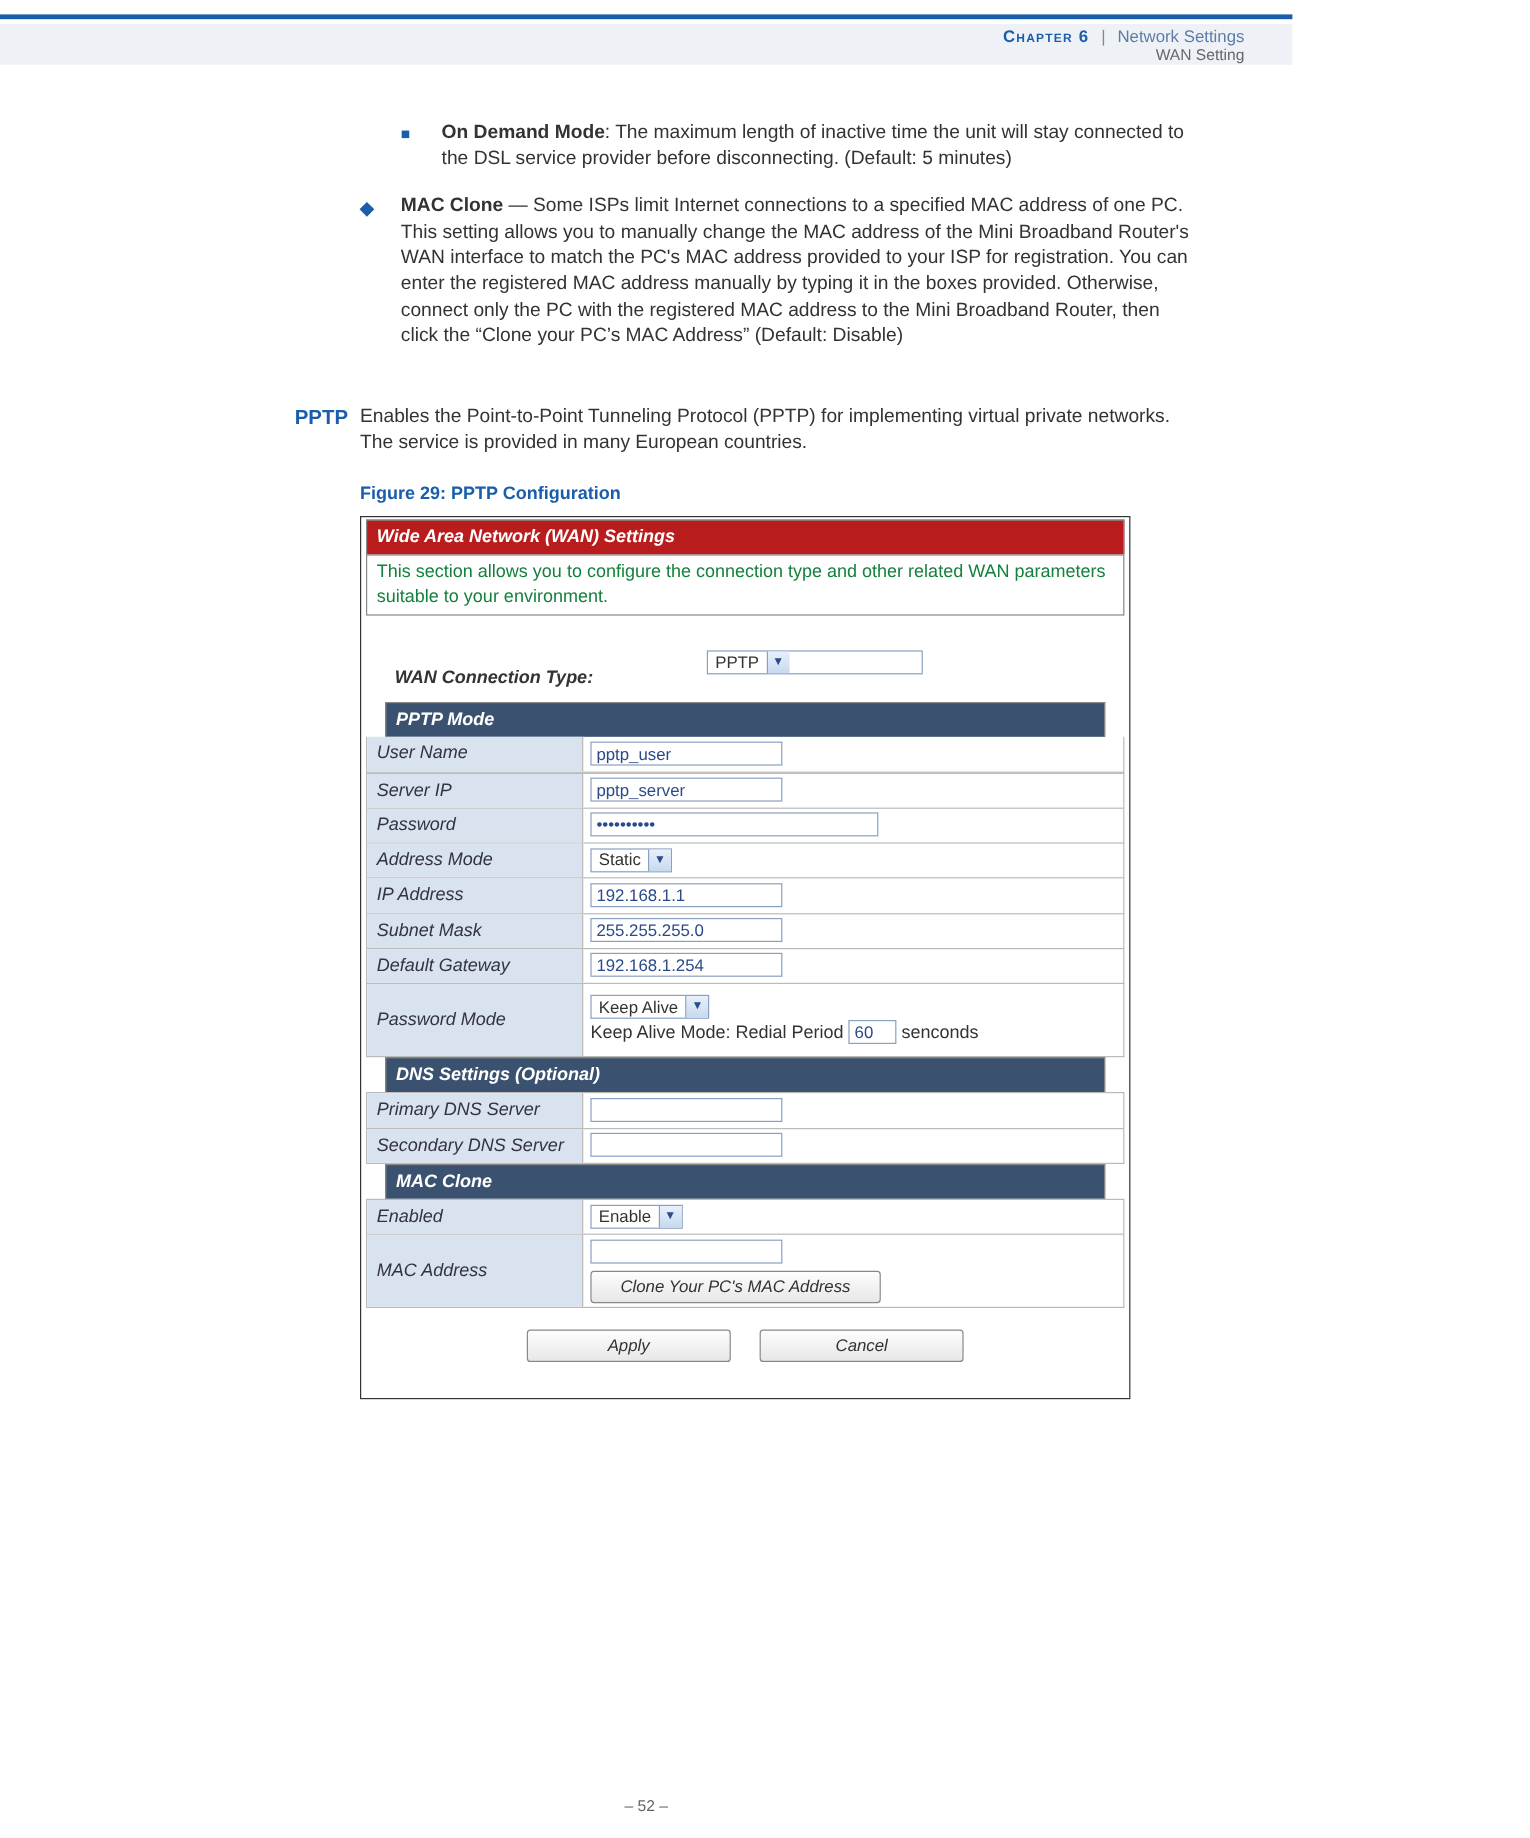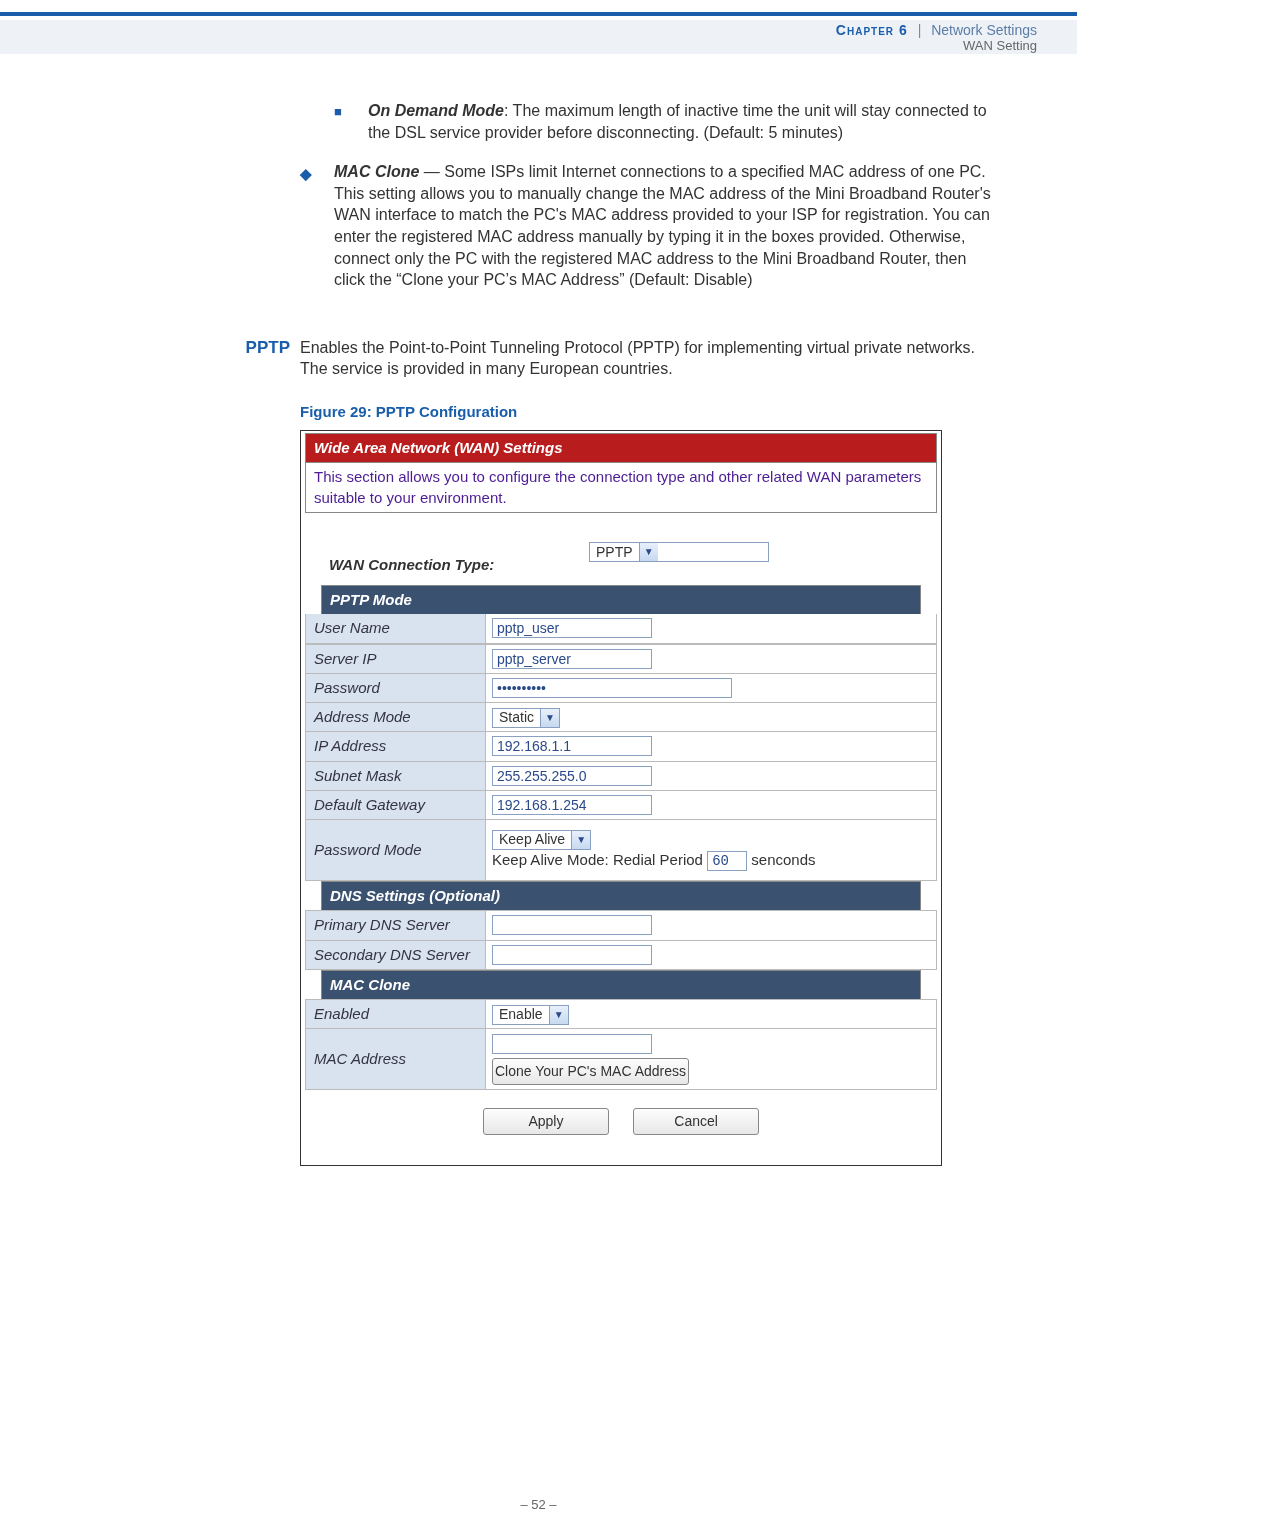--- a/index.html
+++ b/index.html
@@ -75,21 +75,21 @@
     font-weight: bold;
     font-size: 13px;
     padding-top: 3px;
   }
   .bullet-mark.diamond {
     font-size: 15px;
   }
   .bullet-text {
     flex: 1;
   }
-  .bullet-text b { font-weight: bold; color: #333; font-style: italic; }
+  .bullet-text b { font-weight: bold; color: #333; }
   .section-head-row {
     display: flex;
     align-items: flex-start;
     margin-top: 46px;
   }
   .section-head-label {
     flex: 0 0 70px;
     margin-left: -70px;
     text-align: right;
     padding-right: 10px;
@@ -124,21 +124,21 @@
     font-style: italic;
     padding: 4px 8px;
     border: 1px solid #888;
     border-bottom: none;
     margin: 2px 4px 0 4px;
   }
   .panel-desc {
     border: 1px solid #888;
     margin: 0 4px 10px 4px;
     padding: 4px 8px;
-    color: #4c1d95;
+    color: #15803d;
   }
   .conn-type-row {
     display: flex;
     align-items: center;
     padding: 6px 8px 10px 28px;
   }
   .conn-type-row .lbl {
     font-weight: bold;
     font-style: italic;
     flex: 0 0 260px;
@@ -183,21 +183,21 @@
     font-family: Arial, sans-serif;
     font-size: 14px;
     border: 1px solid #8aa0c0;
     padding: 1px 4px;
     height: 20px;
     box-sizing: border-box;
     color: #2a4a8a;
   }
   input.txt.small { width: 160px; }
   input.txt.med { width: 240px; }
-  input.txt.tiny { width: 40px; font-family: Liberation Mono, monospace; }
+  input.txt.tiny { width: 40px; }
   .faux-select {
     display: inline-flex;
     align-items: stretch;
     border: 1px solid #8aa0c0;
     height: 20px;
     box-sizing: border-box;
     background: #fff;
     font-size: 14px;
     color: #333;
   }
@@ -214,23 +214,24 @@
     align-items: center;
     justify-content: center;
     color: #2a4a8a;
     font-size: 10px;
   }
   .btn {
     display: inline-block;
     border: 1px solid #888;
     background: linear-gradient(#fdfdfd,#e7e7e7);
     border-radius: 3px;
-    padding: 3px 2px;
+    padding: 3px 24px;
     font-size: 14px;
     color: #333;
+    font-style: italic;
   }
   .footer-btns {
     text-align: center;
     margin: 18px 0 0 0;
   }
   .footer-btns .btn { width: 120px; text-align: center; margin: 0 10px; }
   .page-number {
     position: absolute;
     bottom: 20px;
     left: 0;

